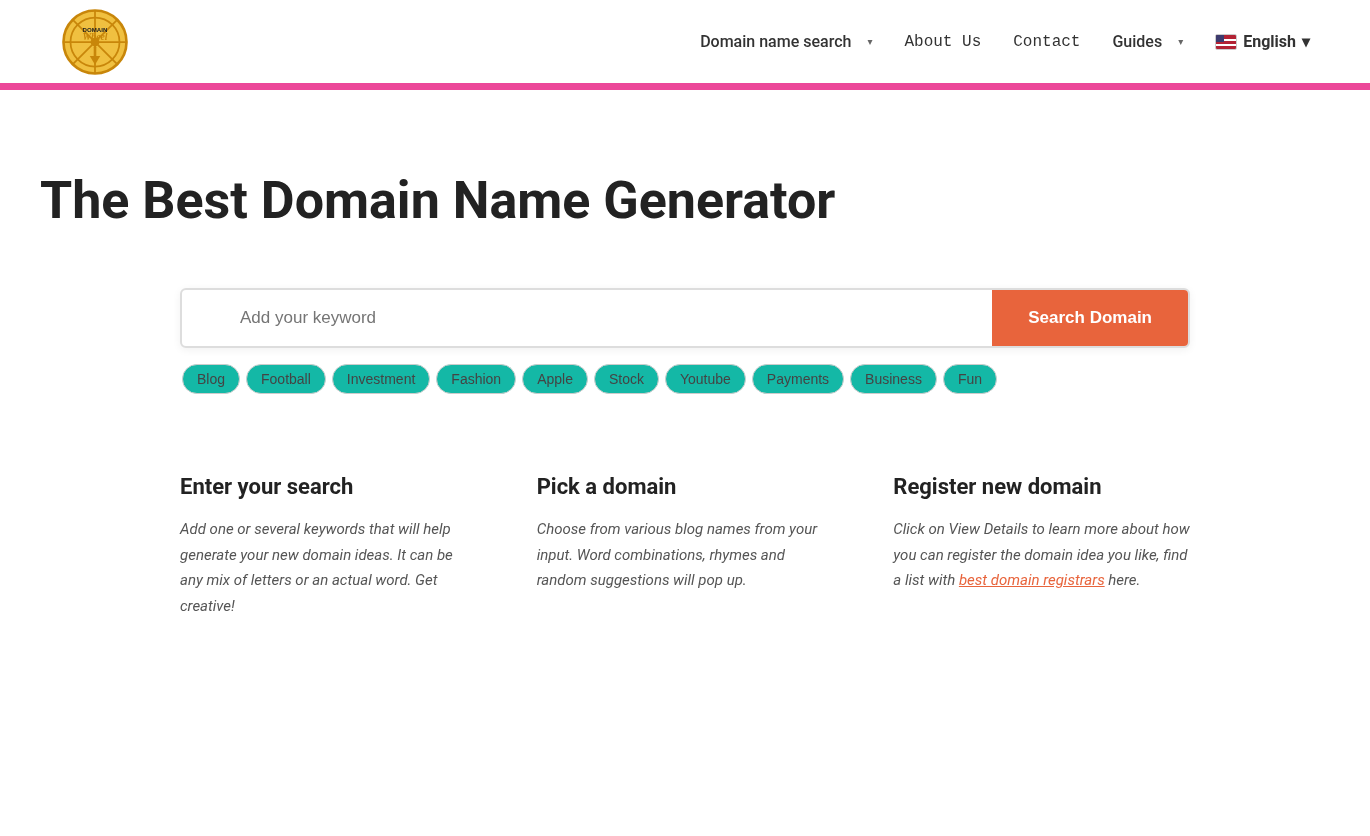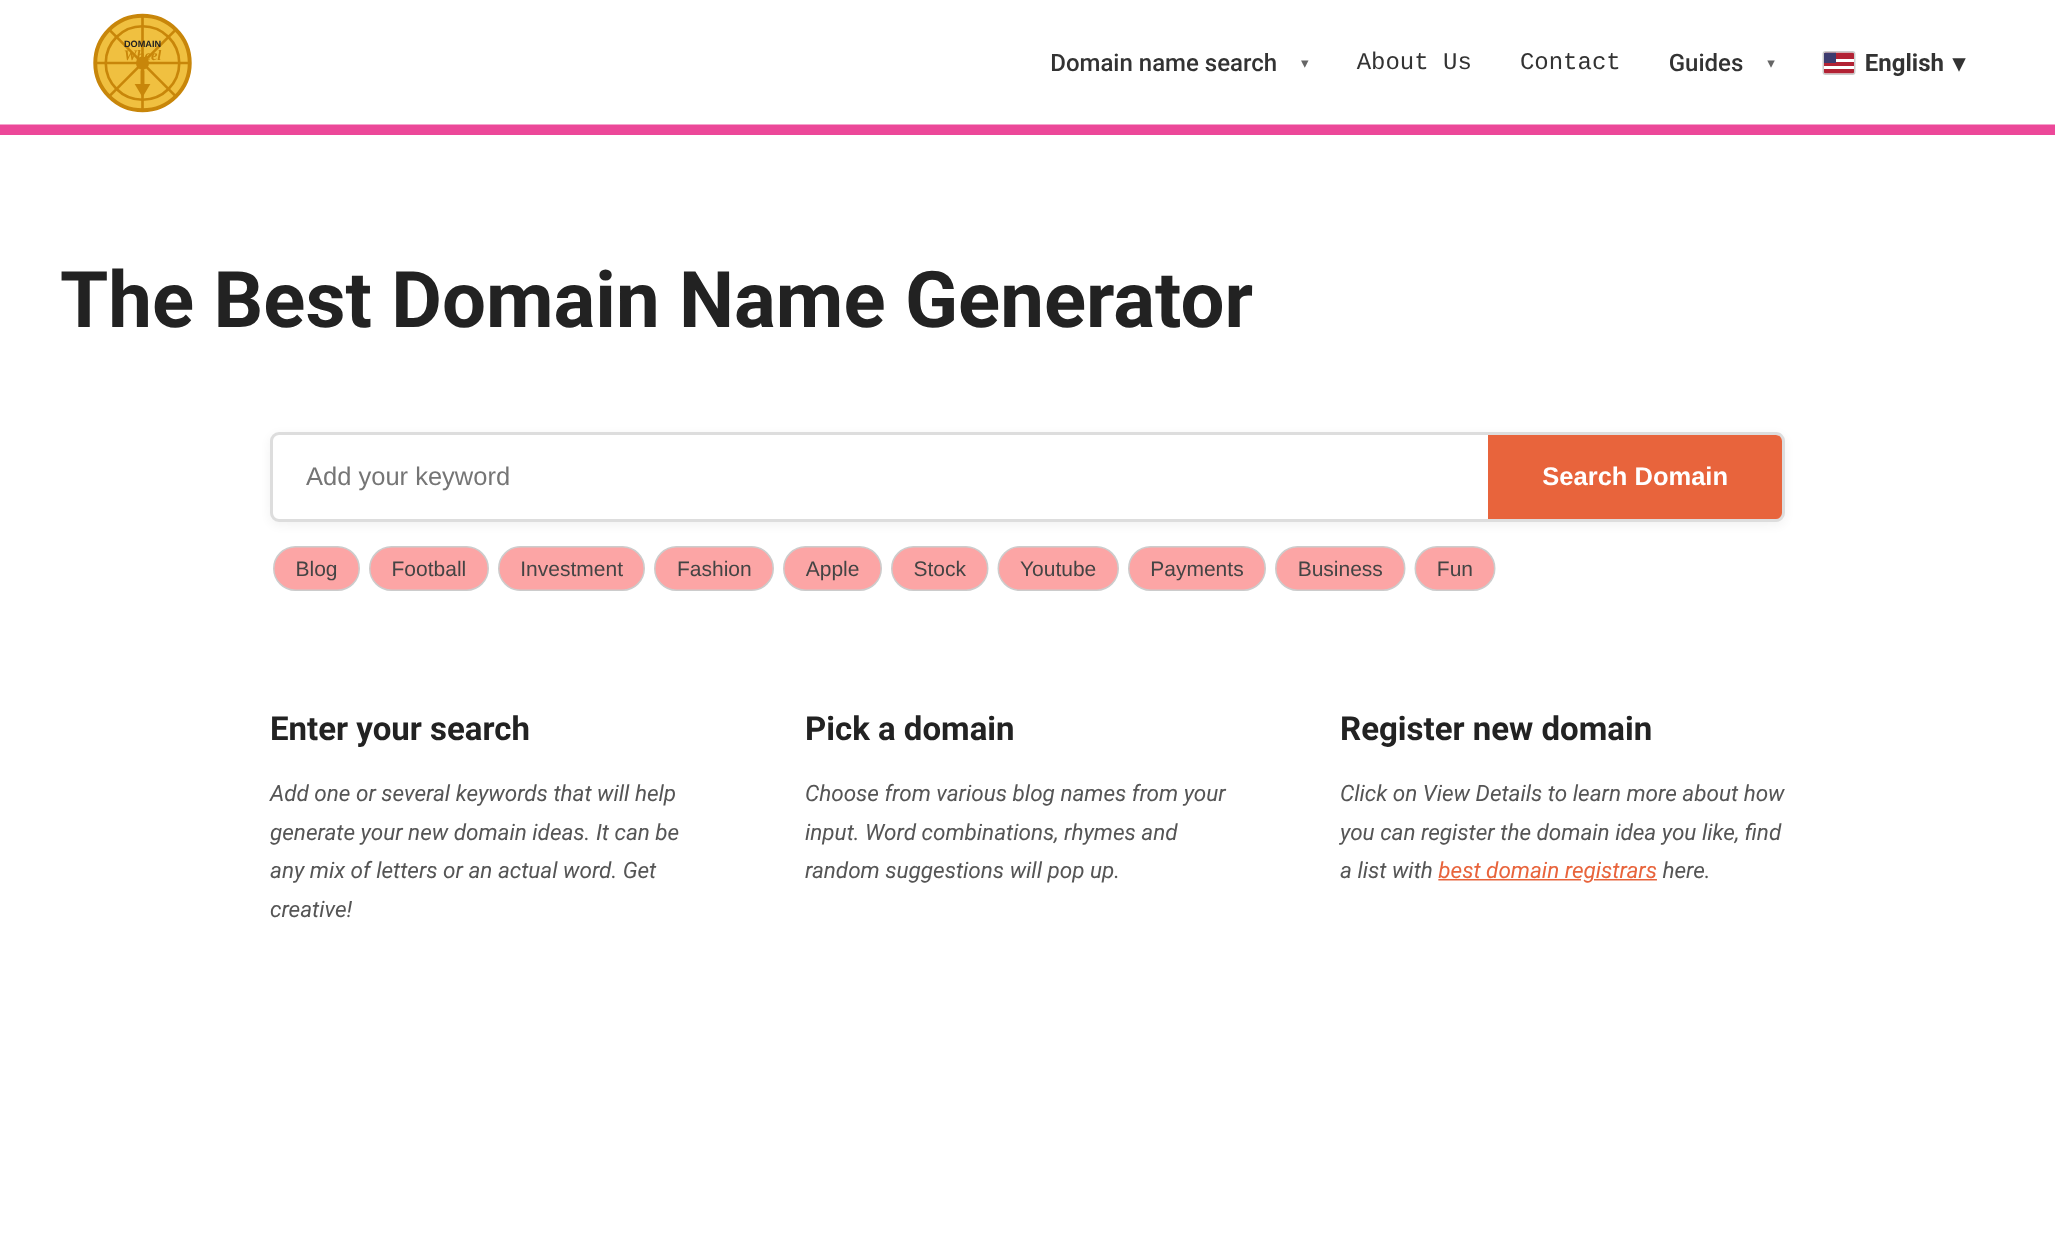--- a/index.html
+++ b/index.html
@@ -133,20 +133,21 @@
     }
 
     .search-input {
       flex: 1;
       padding: 18px 22px;
       font-size: 17px;
       border: none;
       outline: none;
       color: #4d7c0f;
       background: transparent;
+      margin-left: 36px;
     }
 
     .search-button {
       background: #e8643c;
       color: #fff;
       border: none;
       padding: 18px 36px;
       font-size: 17px;
       font-weight: 600;
       cursor: pointer;
@@ -162,21 +163,21 @@
       padding: 0 2px;
     }
 
     .keyword-tag {
       padding: 6px 14px;
       border: 1px solid #ccc;
       border-radius: 20px;
       font-size: 14px;
       color: #444;
       cursor: pointer;
-      background: #fca5a5;
+      background: #14b8a6;
       transition: background 0.2s, border-color 0.2s;
     }
 
     
     .info-section {
       display: grid;
       grid-template-columns: 1fr 1fr 1fr;
       gap: 60px;
       max-width: 1090px;
       margin: 80px auto 0;

